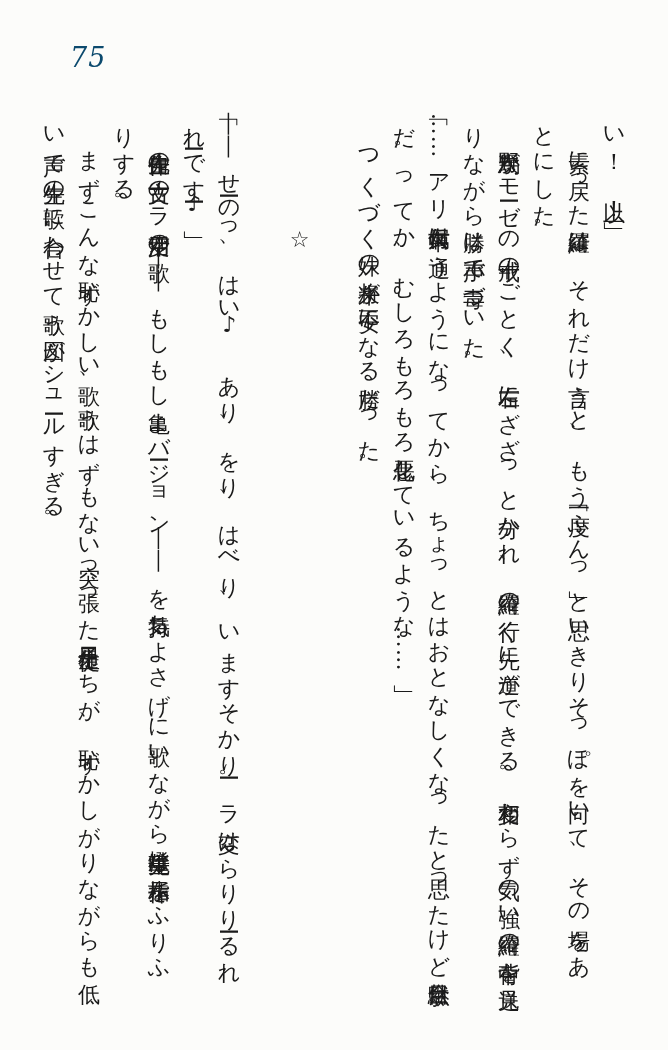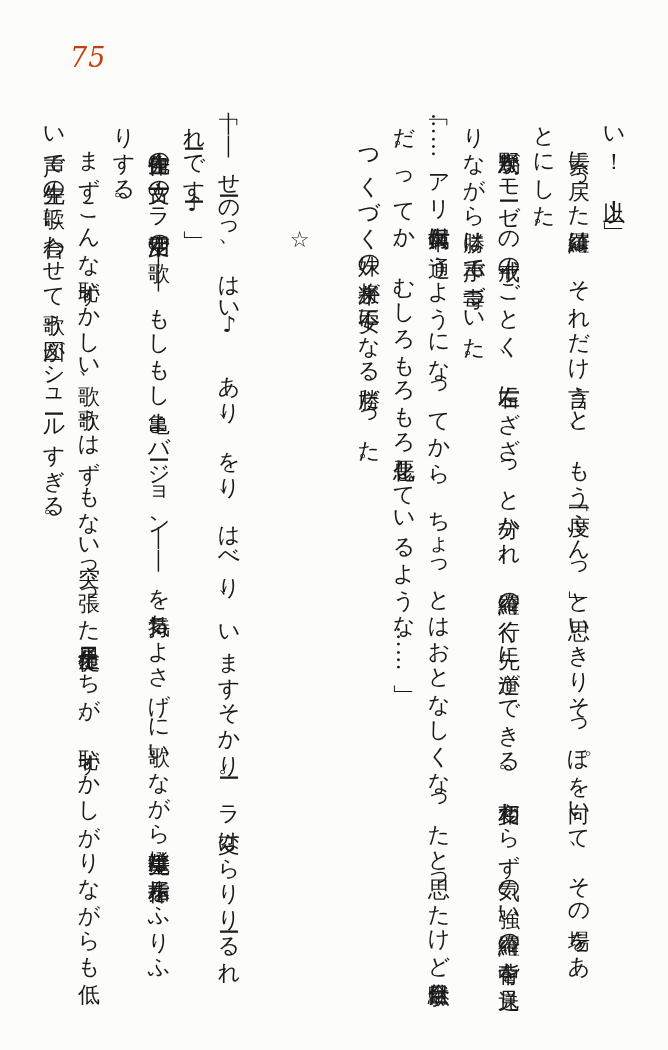--- a/index.html
+++ b/index.html
@@ -17,21 +17,21 @@
   .page {
     position: absolute;
     inset: 0;
   }
   .page-number {
     position: absolute;
     top: 42px;
     left: 70px;
     font-size: 27px;
     font-style: italic;
-    color: #c2410c;
+    color: #0c4a6e;
     letter-spacing: 1px;
   }
   .text-area {
     position: absolute;
     top: 112px;
     right: 36px;
     height: 872px;
     writing-mode: vertical-rl;
     text-orientation: mixed;
     font-size: 22px;

